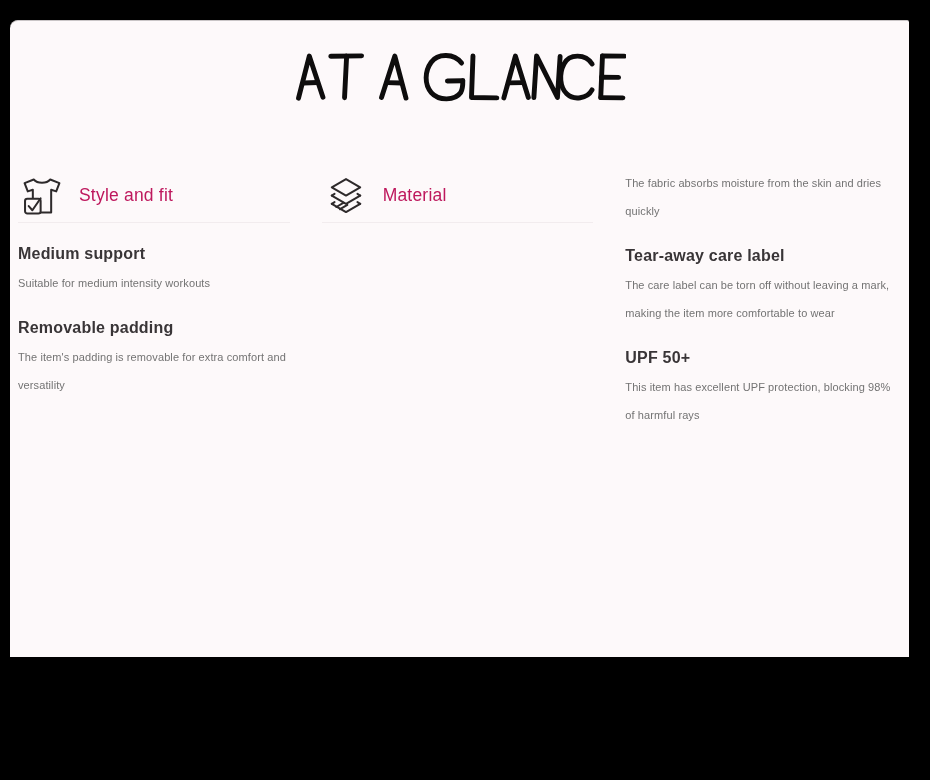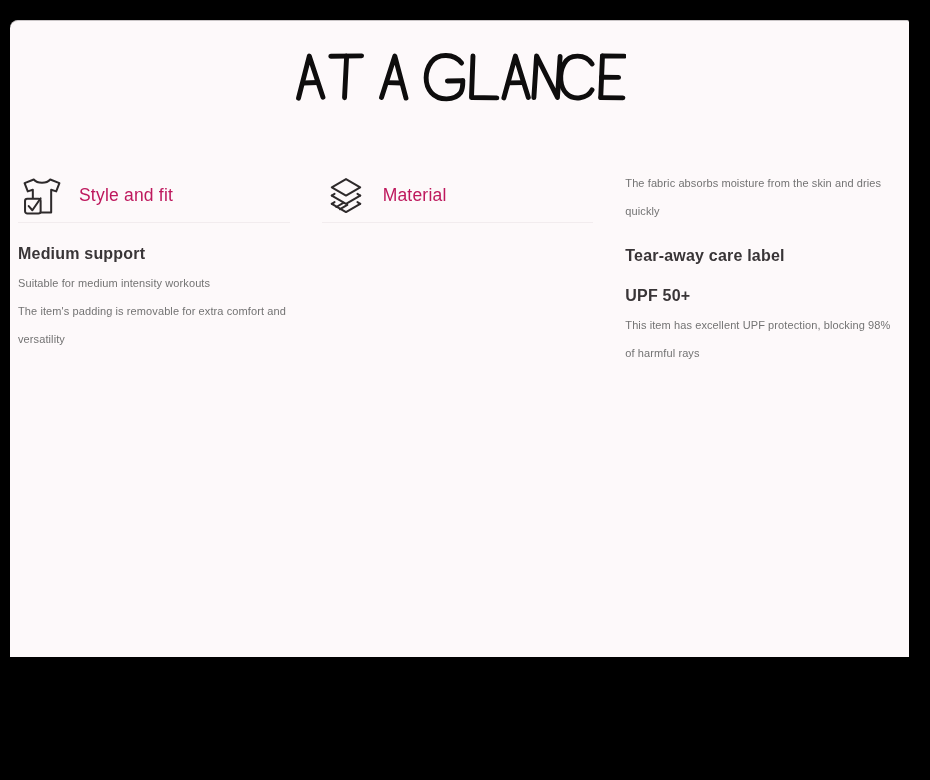--- a/index.html
+++ b/index.html
@@ -138,20 +138,21 @@
             <path d="M15,6 C15,6 18,9.5 24,9.5 C30,9.5 33,6 33,6 L43,10 L39.5,19 L34,17.2 L34,42 L14,42 L14,17.2 L8.5,19 L5,10 Z"></path>
             <rect x="5.5" y="27" width="17" height="16" rx="2.5" fill="#fdf9fa"></rect>
             <path d="M9.5,35 L13.5,39.5 L22.5,26.5"></path>
           </g>
         </svg>
         <span class="col-label">Style and fit</span>
       </div>
       <div class="col-body">
         <h4 class="item-heading">Medium support</h4>
         <p class="item-text">Suitable for medium intensity workouts</p>
+        <h4 class="item-heading">Removable padding</h4>
         <p class="item-text">The item's padding is removable for extra comfort and versatility</p>
       </div>
     </div>
 
     <div class="col">
       <div class="col-header">
         <svg class="hdr-icon" width="44" height="44" viewBox="0 0 48 48" aria-hidden="true">
           <g class="stroke">
             <path d="M24,5.5 L39.5,14.5 L24,23.5 L8.5,14.5 Z"></path>
             <path d="M8.5,23.5 L11.5,21.6"></path>
@@ -165,19 +166,20 @@
           </g>
         </svg>
         <span class="col-label">Material</span>
       </div>
     </div>
 
     <div class="col">
       <div class="col-body">
         <p class="item-text">The fabric absorbs moisture from the skin and dries quickly</p>
         <h4 class="item-heading">Tear-away care label</h4>
+        <p class="item-text">The care label can be torn off without leaving a mark, making the item more comfortable to wear</p>
         <h4 class="item-heading">UPF 50+</h4>
         <p class="item-text">This item has excellent UPF protection, blocking 98% of harmful rays</p>
       </div>
     </div>
 
   </div>
 </div>
 
 </body></html>

